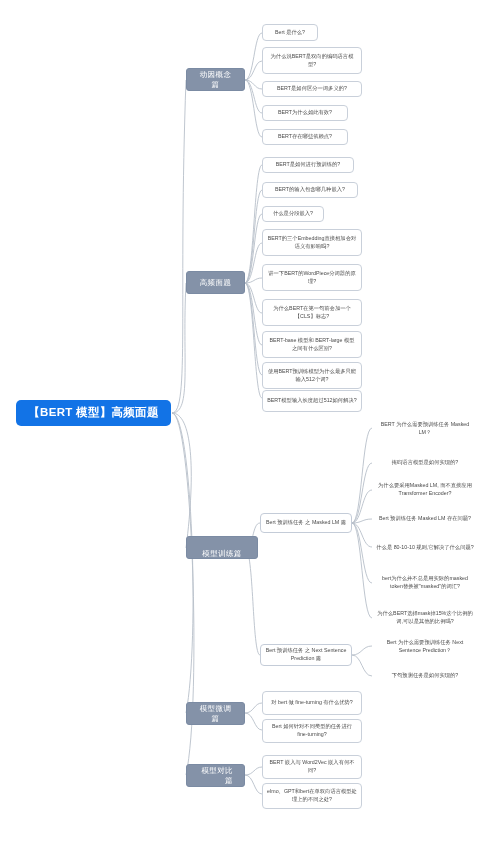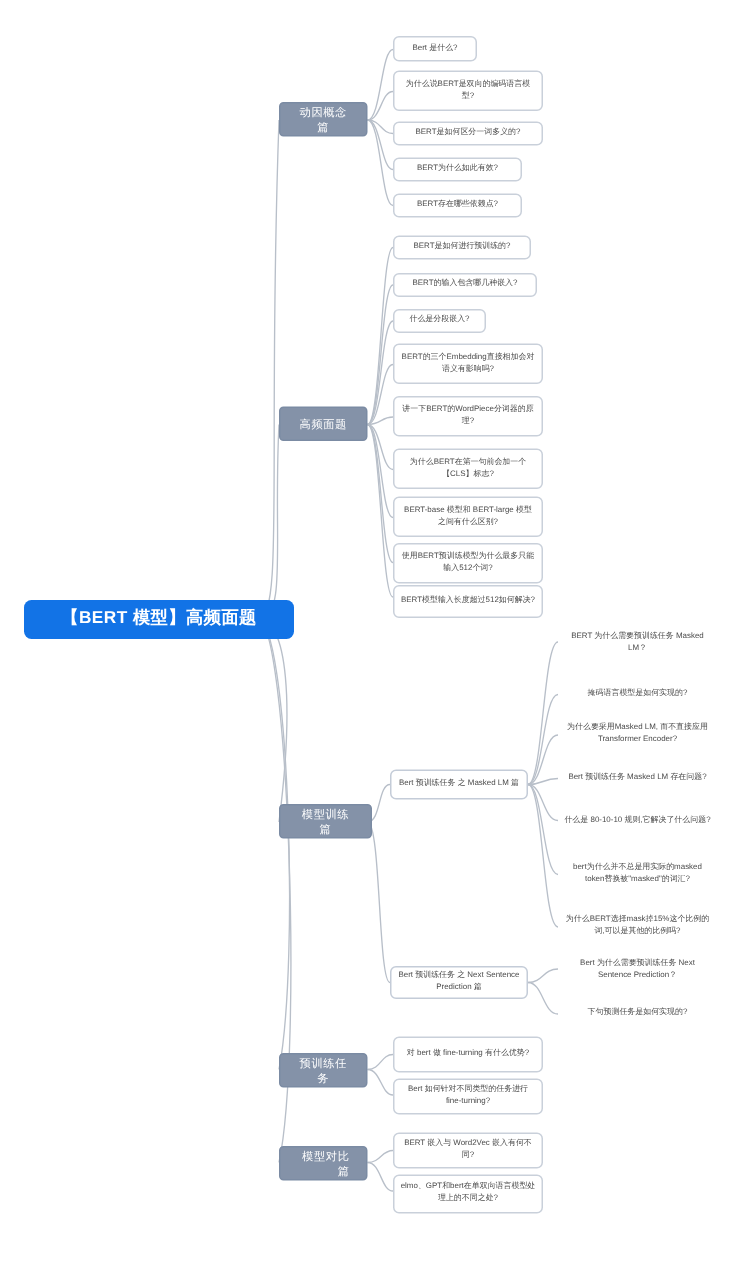--- a/index.html
+++ b/index.html
@@ -126,21 +126,21 @@
       <path d="M352,655 C 362,655 362,676 372,676"></path>
 
       <path d="M245,713 C 254,713 254,703 262,703"></path>
       <path d="M245,713 C 254,713 254,730 262,730"></path>
 
       <path d="M245,775 C 254,775 254,767 262,767"></path>
       <path d="M245,775 C 254,775 254,794 262,794"></path>
     </g>
   </svg>
 
-  <div class="node root" style="left:16px; top:400px; width:180px; height:26px;">
+  <div class="node root" style="left:16px; top:400px; width:155px; height:26px;">
     <span>【BERT 模型】高频面题</span>
   </div>
 
   <div class="node cat" style="left:186px; top:68px; width:59px; height:23px;">
     <span>动因概念篇</span>
   </div>
   <div class="node leaf" style="left:262px; top:24px; width:56px; height:17px;">
     <span>Bert 是什么?</span>
   </div>
   <div class="node leaf" style="left:262px; top:47px; width:100px; height:27px;">
@@ -180,21 +180,21 @@
   <div class="node leaf" style="left:262px; top:331px; width:100px; height:27px;">
     <span>BERT-base 模型和 BERT-large 模型之间有什么区别?</span>
   </div>
   <div class="node leaf" style="left:262px; top:362px; width:100px; height:27px;">
     <span>使用BERT预训练模型为什么最多只能输入512个词?</span>
   </div>
   <div class="node leaf" style="left:262px; top:390px; width:100px; height:22px;">
     <span>BERT模型输入长度超过512如何解决?</span>
   </div>
 
-  <div class="node cat" style="left:186px; top:536px; width:62px; height:23px;">
+  <div class="node cat" style="left:186px; top:536px; width:72px; height:23px;align-items:flex-end;">
     <span>模型训练篇</span>
   </div>
 
   <div class="node group" style="left:260px; top:513px; width:92px; height:20px;">
     <span>Bert 预训练任务 之 Masked LM 篇</span>
   </div>
   <div class="node subleaf" style="left:372px; top:418px; width:106px; height:21px;">
     <span>BERT 为什么需要预训练任务 Masked LM？</span>
   </div>
   <div class="node subleaf" style="left:372px; top:456px; width:106px; height:14px;">
@@ -220,21 +220,21 @@
     <span>Bert 预训练任务 之 Next Sentence Prediction 篇</span>
   </div>
   <div class="node subleaf" style="left:372px; top:636px; width:106px; height:21px;">
     <span>Bert 为什么需要预训练任务 Next Sentence Prediction？</span>
   </div>
   <div class="node subleaf" style="left:372px; top:669px; width:106px; height:14px;">
     <span>下句预测任务是如何实现的?</span>
   </div>
 
   <div class="node cat" style="left:186px; top:702px; width:59px; height:23px;">
-    <span>预训练任务</span>
+    <span>模型微调篇</span>
   </div>
   <div class="node leaf" style="left:262px; top:691px; width:100px; height:24px;">
     <span>对 bert 做 fine-turning 有什么优势?</span>
   </div>
   <div class="node leaf" style="left:262px; top:719px; width:100px; height:24px;">
     <span>Bert 如何针对不同类型的任务进行 fine-turning?</span>
   </div>
 
   <div class="node cat" style="left:186px; top:764px; width:59px; height:23px;text-align:right;">
     <span>模型对比篇</span>

